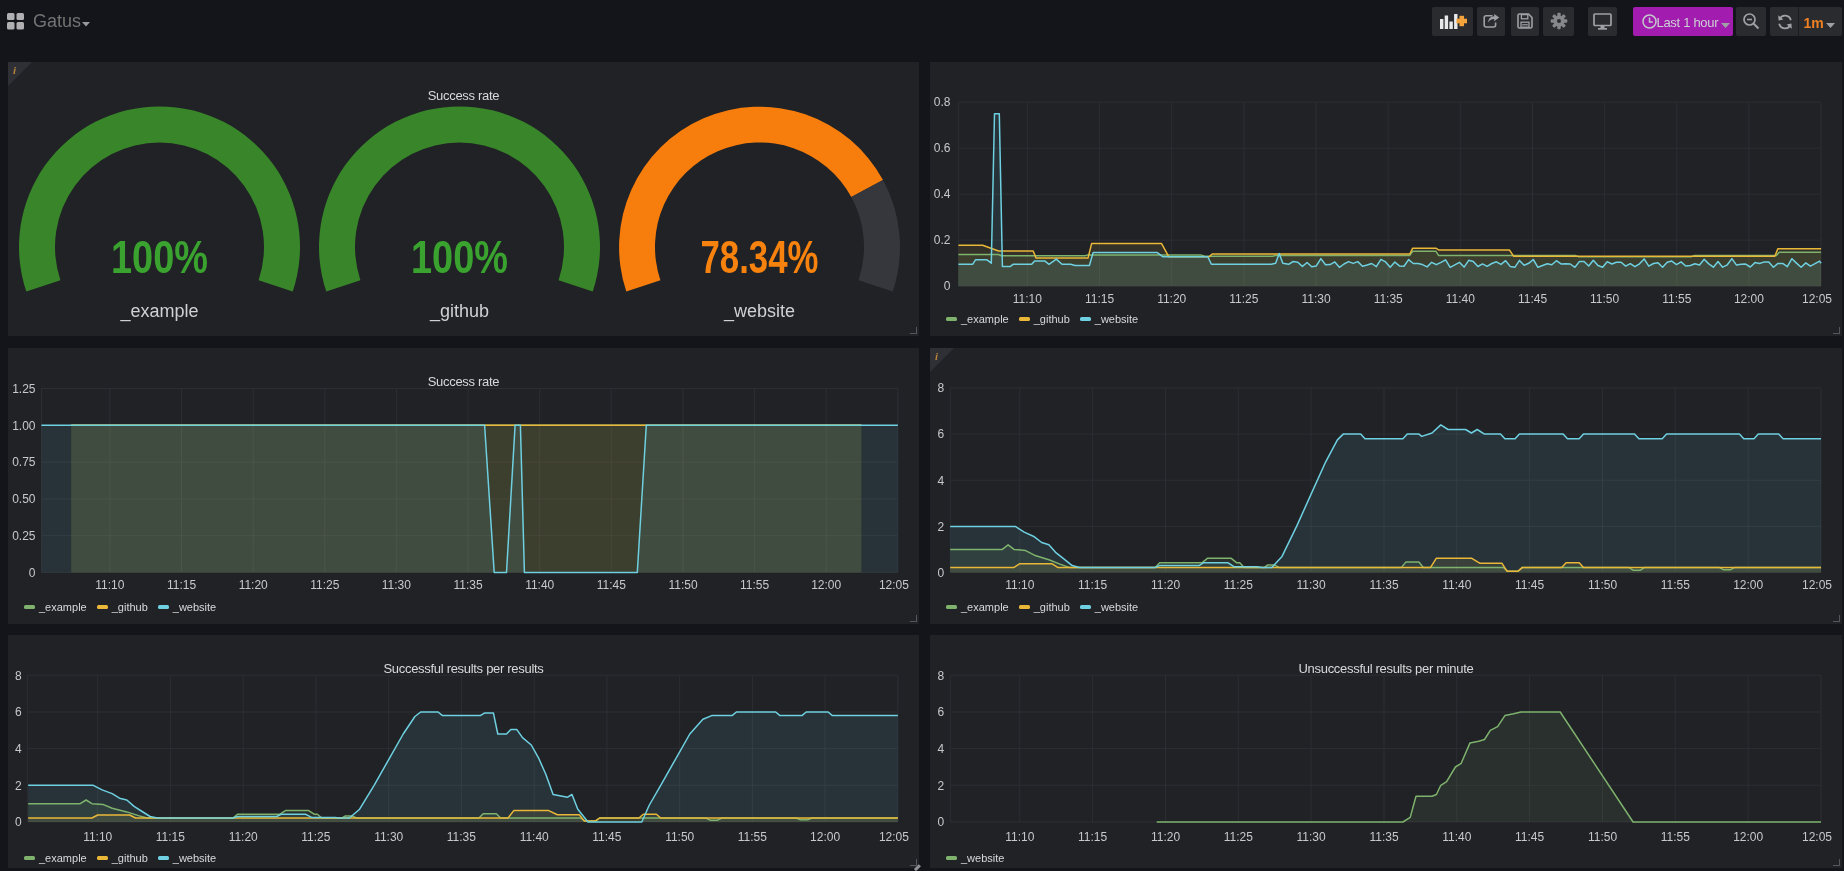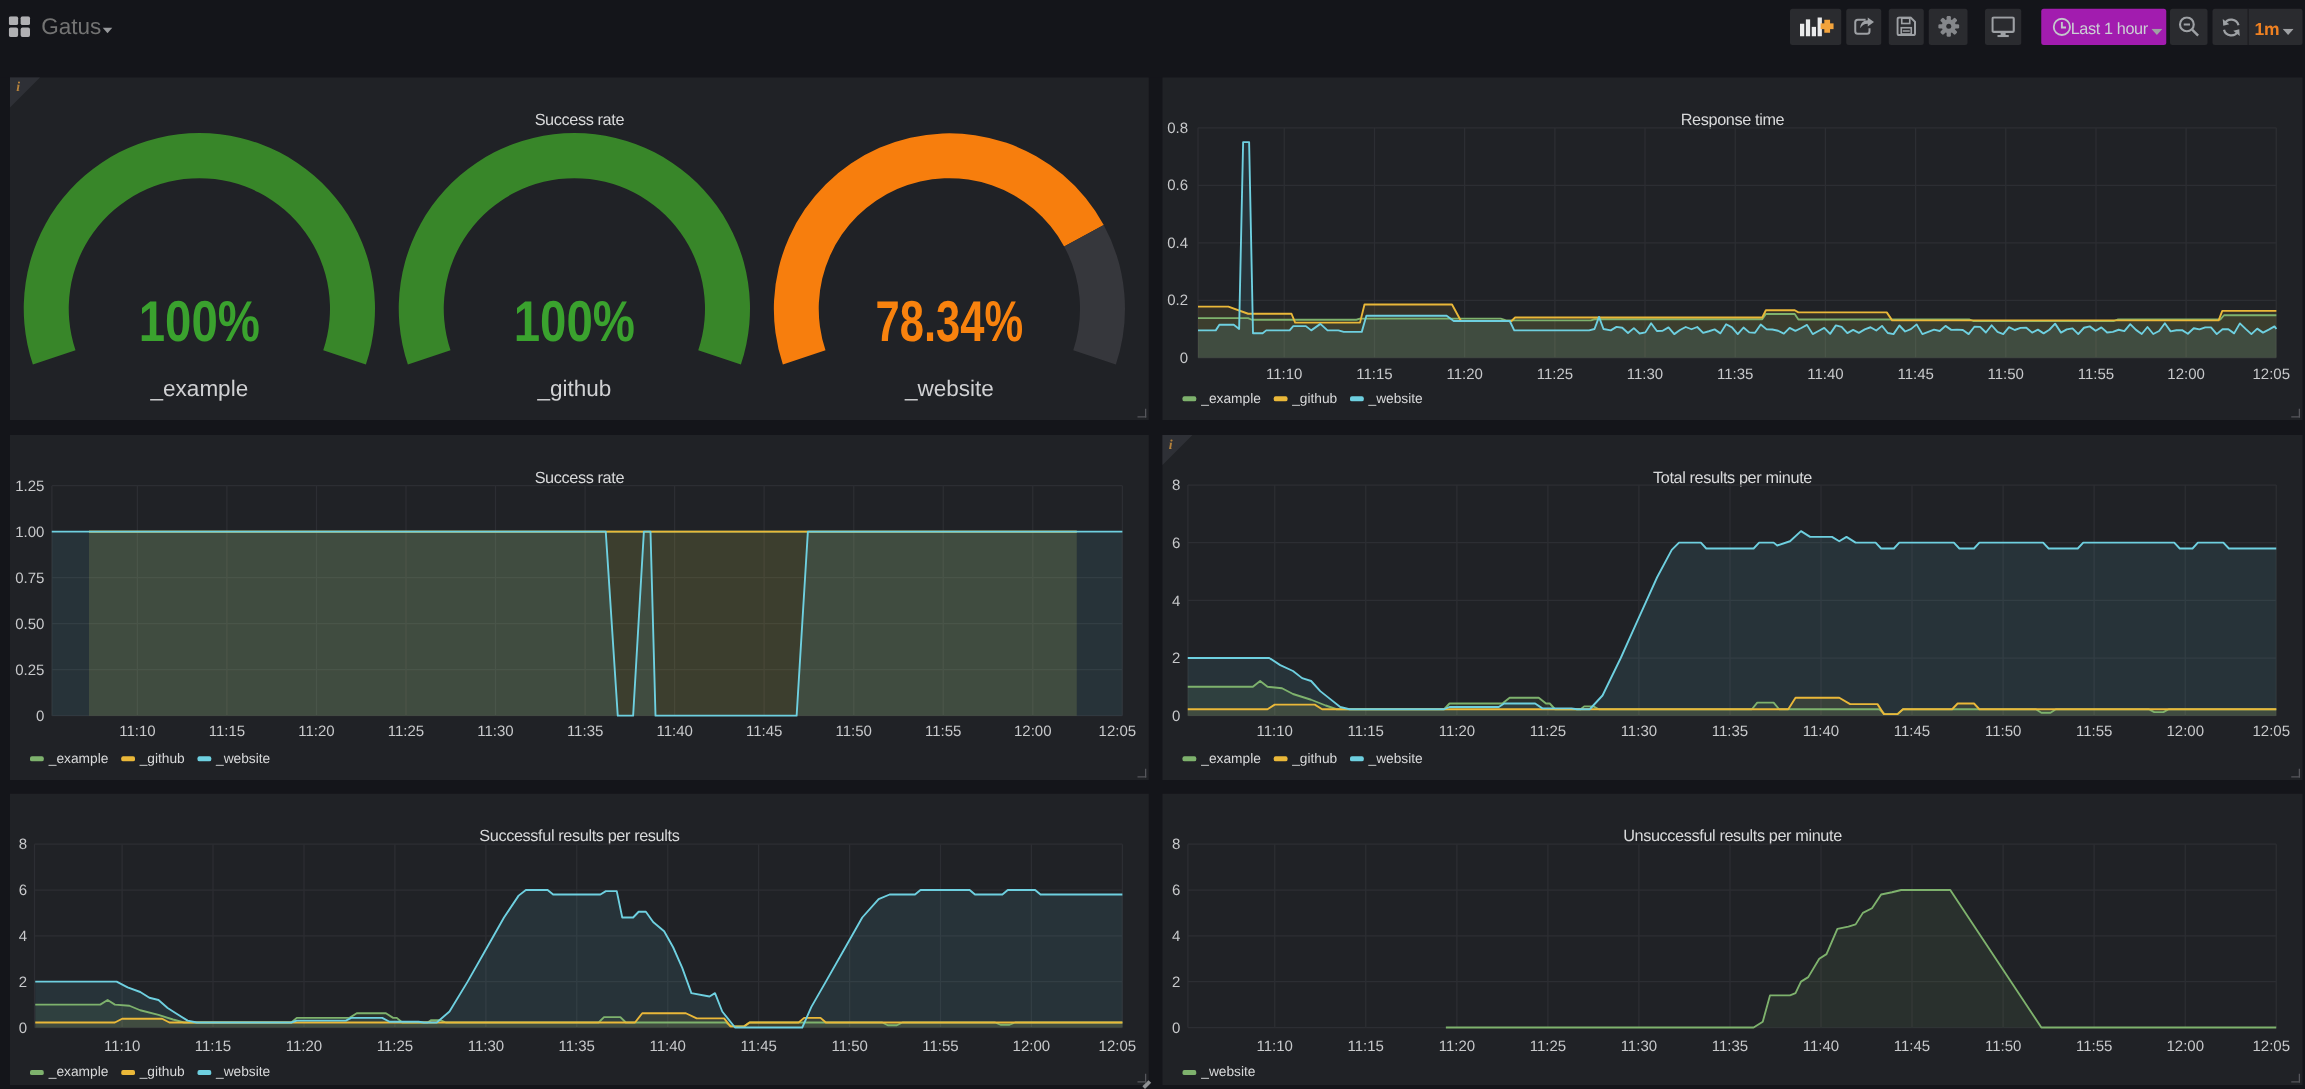--- a/index.html
+++ b/index.html
@@ -112,21 +112,20 @@
 <text x="451.5" y="211" text-anchor="middle" font-family="Liberation Sans, sans-serif" font-weight="bold" font-size="46" textLength="97" lengthAdjust="spacingAndGlyphs" fill="#3aa22e">100%</text>
 <text x="451.5" y="255" text-anchor="middle" font-family="Liberation Sans, sans-serif" font-size="18" fill="#d0d1d3">_github</text>
 <path d="M618.3,229.6 A140.5,140.5 0 0 1 875.0,118.0 L843.3,135.1 A104.5,104.5 0 0 0 652.4,218.2 Z" fill="#f77e0d"></path>
 <path d="M875.0,118.0 A140.5,140.5 0 0 1 884.7,229.6 L850.6,218.2 A104.5,104.5 0 0 0 843.3,135.1 Z" fill="#36373c"></path>
 <text x="751.5" y="211" text-anchor="middle" font-family="Liberation Sans, sans-serif" font-weight="bold" font-size="46" textLength="118" lengthAdjust="spacingAndGlyphs" fill="#f8820e">78.34%</text>
 <text x="751.5" y="255" text-anchor="middle" font-family="Liberation Sans, sans-serif" font-size="18" fill="#d0d1d3">_website</text>
 </svg>
     <div style="position:absolute;right:2px;bottom:2px;width:7px;height:7px;border-right:1px solid #55565b;border-bottom:1px solid #55565b"></div>
   </div>
 <div class="panel" style="left:930px;top:62px;width:912px;height:274px">
-    <div class="ptitle">Response time</div>
     <svg width="912" height="274" viewBox="0 0 912 274" style="position:absolute;left:0;top:0">
 <line x1="28.4" y1="224.2" x2="891.0" y2="224.2" stroke="#2c2e33" stroke-width="1"></line>
 <line x1="28.4" y1="178.2" x2="891.0" y2="178.2" stroke="#2c2e33" stroke-width="1"></line>
 <line x1="28.4" y1="132.2" x2="891.0" y2="132.2" stroke="#2c2e33" stroke-width="1"></line>
 <line x1="28.4" y1="86.2" x2="891.0" y2="86.2" stroke="#2c2e33" stroke-width="1"></line>
 <line x1="28.4" y1="40.2" x2="891.0" y2="40.2" stroke="#2c2e33" stroke-width="1"></line>
 <line x1="97.4" y1="40.2" x2="97.4" y2="224.2" stroke="#2c2e33" stroke-width="1"></line>
 <line x1="169.6" y1="40.2" x2="169.6" y2="224.2" stroke="#2c2e33" stroke-width="1"></line>
 <line x1="241.7" y1="40.2" x2="241.7" y2="224.2" stroke="#2c2e33" stroke-width="1"></line>
 <line x1="313.9" y1="40.2" x2="313.9" y2="224.2" stroke="#2c2e33" stroke-width="1"></line>
@@ -220,21 +219,20 @@
     <div class="legend" style="top:252px">
       <span class="li"><span class="ld" style="background:#7eb26d"></span>_example</span>
       <span class="li"><span class="ld" style="background:#eab839"></span>_github</span>
       <span class="li"><span class="ld" style="background:#6ed0e0"></span>_website</span>
     </div>
     <div style="position:absolute;right:2px;bottom:2px;width:7px;height:7px;border-right:1px solid #55565b;border-bottom:1px solid #55565b"></div>
   </div>
 <div class="panel" style="left:930px;top:348px;width:912px;height:276px">
     <div style="position:absolute;left:0;top:0;width:0;height:0;border-top:24px solid #2e3036;border-right:24px solid transparent"></div>
     <div style="position:absolute;left:5px;top:2px;font-family:'Liberation Serif',serif;font-style:italic;font-weight:bold;font-size:11px;color:#b5823c">i</div>
-    <div class="ptitle">Total results per minute</div>
     <svg width="912" height="276" viewBox="0 0 912 276" style="position:absolute;left:0;top:0">
 <line x1="20.3" y1="224.5" x2="891.0" y2="224.5" stroke="#2c2e33" stroke-width="1"></line>
 <line x1="20.3" y1="178.4" x2="891.0" y2="178.4" stroke="#2c2e33" stroke-width="1"></line>
 <line x1="20.3" y1="132.3" x2="891.0" y2="132.3" stroke="#2c2e33" stroke-width="1"></line>
 <line x1="20.3" y1="86.1" x2="891.0" y2="86.1" stroke="#2c2e33" stroke-width="1"></line>
 <line x1="20.3" y1="40.0" x2="891.0" y2="40.0" stroke="#2c2e33" stroke-width="1"></line>
 <line x1="89.8" y1="40.0" x2="89.8" y2="224.5" stroke="#2c2e33" stroke-width="1"></line>
 <line x1="162.6" y1="40.0" x2="162.6" y2="224.5" stroke="#2c2e33" stroke-width="1"></line>
 <line x1="235.5" y1="40.0" x2="235.5" y2="224.5" stroke="#2c2e33" stroke-width="1"></line>
 <line x1="308.3" y1="40.0" x2="308.3" y2="224.5" stroke="#2c2e33" stroke-width="1"></line>

